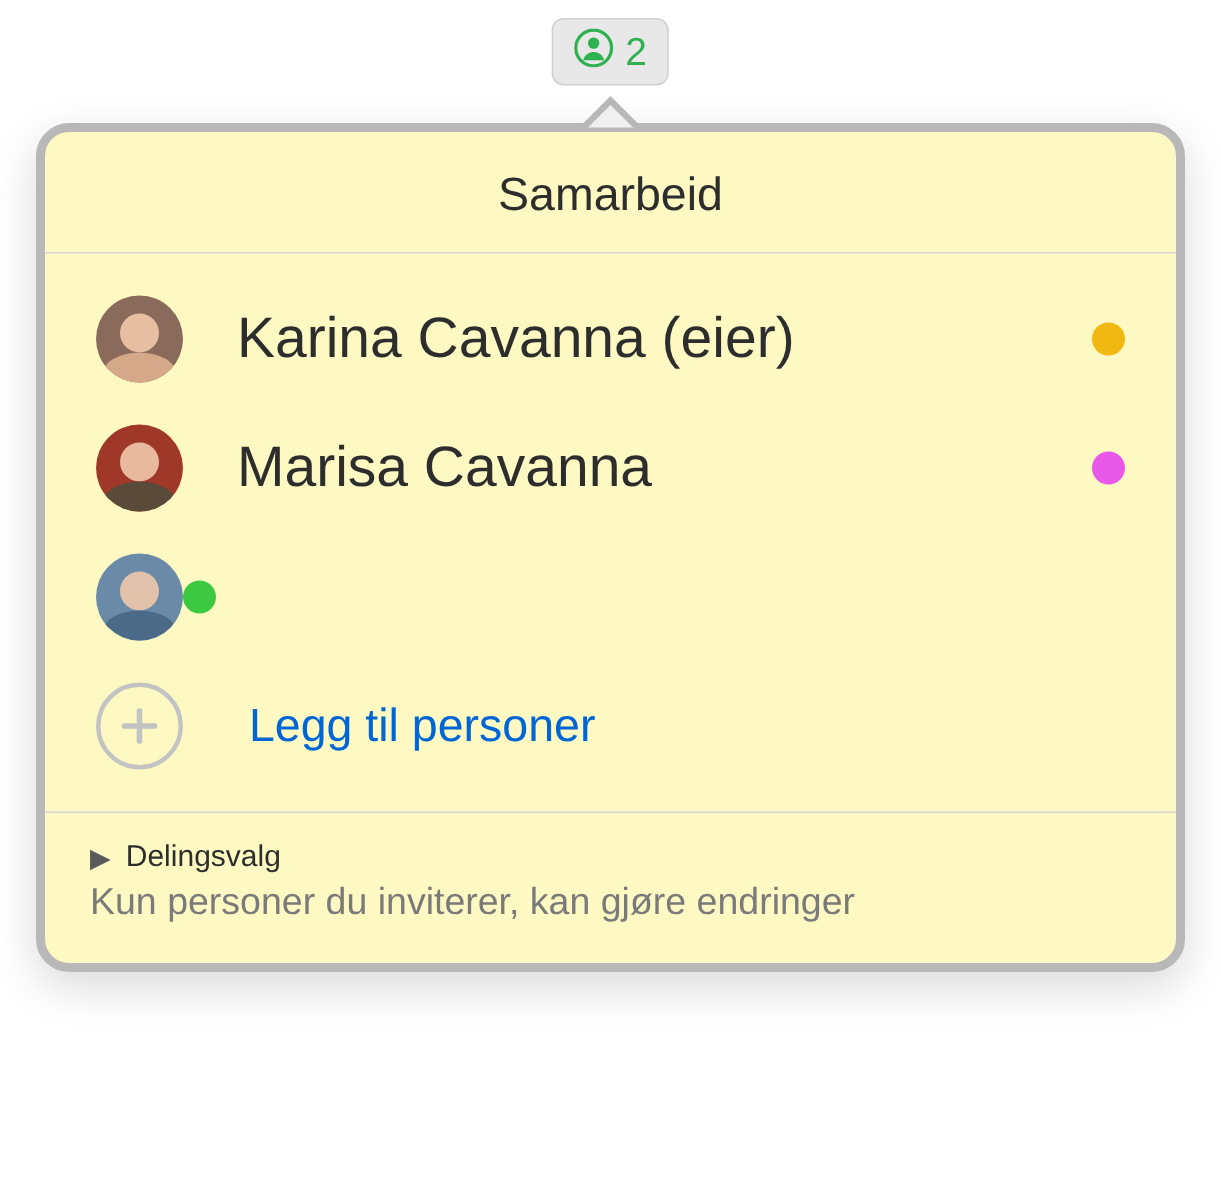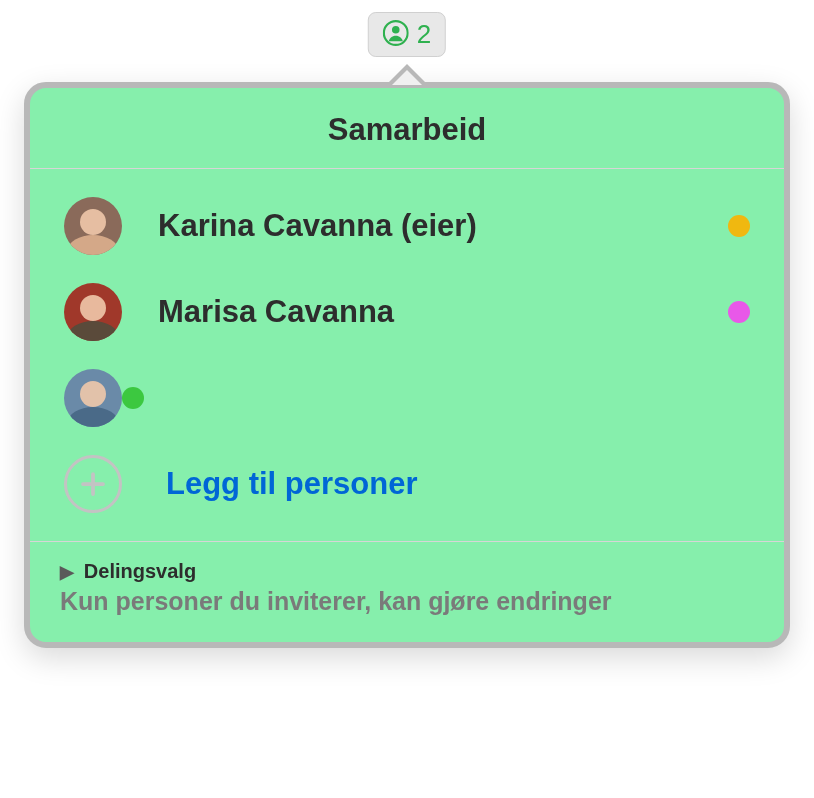--- a/index.html
+++ b/index.html
@@ -60,26 +60,25 @@
       position: absolute;
       top: 6px;
       left: -15px;
       width: 0;
       height: 0;
       border-left: 15px solid transparent;
       border-right: 15px solid transparent;
       border-bottom: 15px solid #f0f0f0;
     }
     .popover {
-      background: #86efac;
+      background: #fef9c3;
       border: 6px solid #b8b8b8;
       border-radius: 22px;
       box-shadow: 0 10px 30px rgba(0,0,0,0.15);
       overflow: hidden;
-      font-weight: bold;
     }
     .popover-header {
       text-align: center;
       padding: 24px 0 20px;
       font-size: 31px;
       color: #2d2d2d;
       border-bottom: 1px solid #d6d6d6;
     }
     .participants {
       padding: 14px 0 4px;
@@ -113,21 +112,21 @@
       bottom: -10px;
       left: 50%;
       transform: translateX(-50%);
       width: 50px;
       height: 30px;
       border-radius: 50% 50% 0 0;
     }
     .participant-name {
       flex: 1;
       margin-left: 36px;
-      font-size: 31px;
+      font-size: 38px;
       color: #2d2d2d;
     }
     .status-dot {
       width: 22px;
       height: 22px;
       border-radius: 50%;
       flex-shrink: 0;
     }
     .add-row {
       display: flex;

